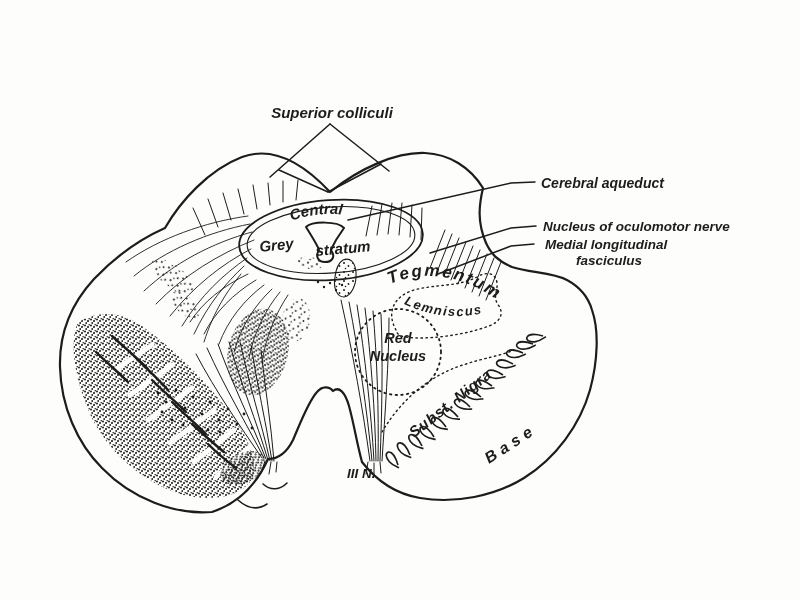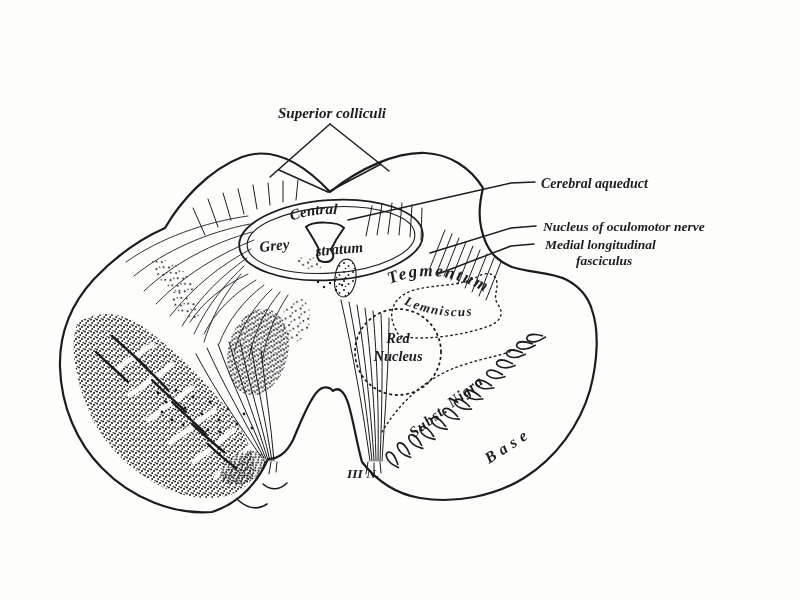--- a/index.html
+++ b/index.html
@@ -1,17 +1,17 @@
 <!DOCTYPE html>
 <html><head>
 <meta charset="utf-8">
 <style>
   html,body{margin:0;padding:0;background:#fff;}
   #stage{position:relative;width:800px;height:600px;background:#fdfdfc;overflow:hidden;
-         font-family:Liberation Serif, serif;}
+         font-family:Liberation Sans, sans-serif;}
   svg{display:block;}
   text{fill:#1c1c1c;font-style:italic;}
   .lbl{font-weight:600;}
 </style>
 </head>
 <body>
 
 <div id="stage">
 <svg width="800" height="600" viewBox="0 0 800 600">
   <defs>

